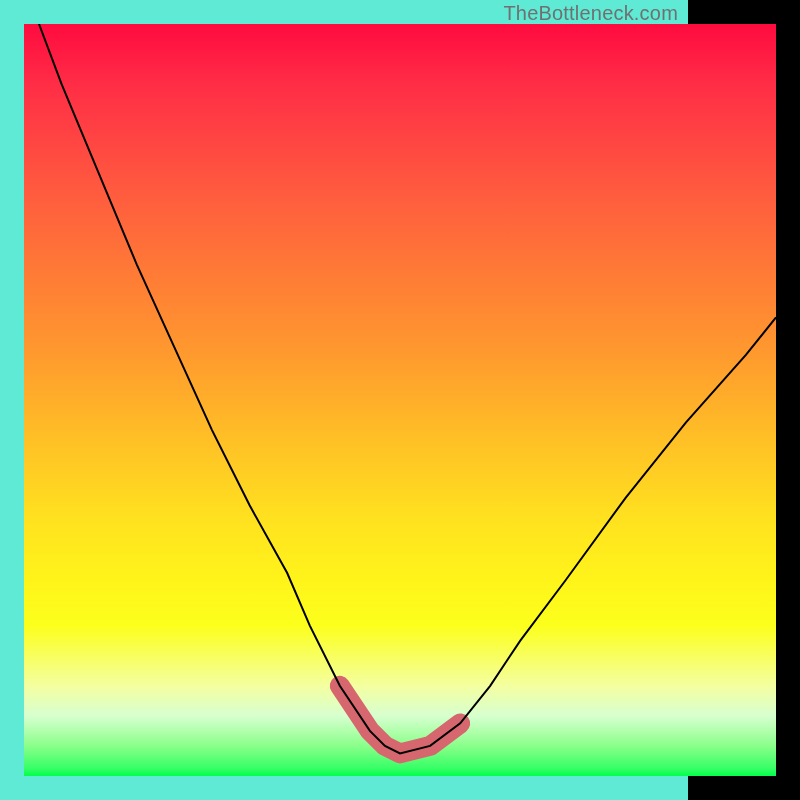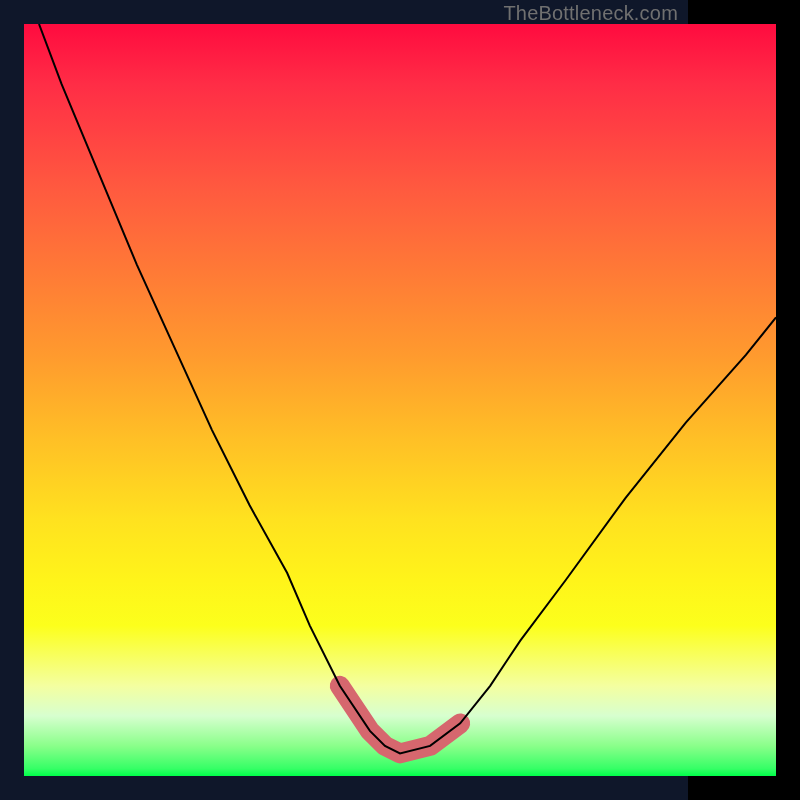--- a/index.html
+++ b/index.html
@@ -8,21 +8,21 @@
     width: 800px;
     height: 800px;
     background: #000;
     overflow: hidden;
     font-family: Arial, sans-serif;
   }
   .stage {
     position: relative;
     width: 688px;
     height: 800px;
-    background: #0f172a;
+    background: #5eead4;
   }
   .plot-area {
     position: absolute;
     left: 24px;
     top: 24px;
     width: 752px;
     height: 752px;
     overflow: hidden;
   }
   .gradient {

